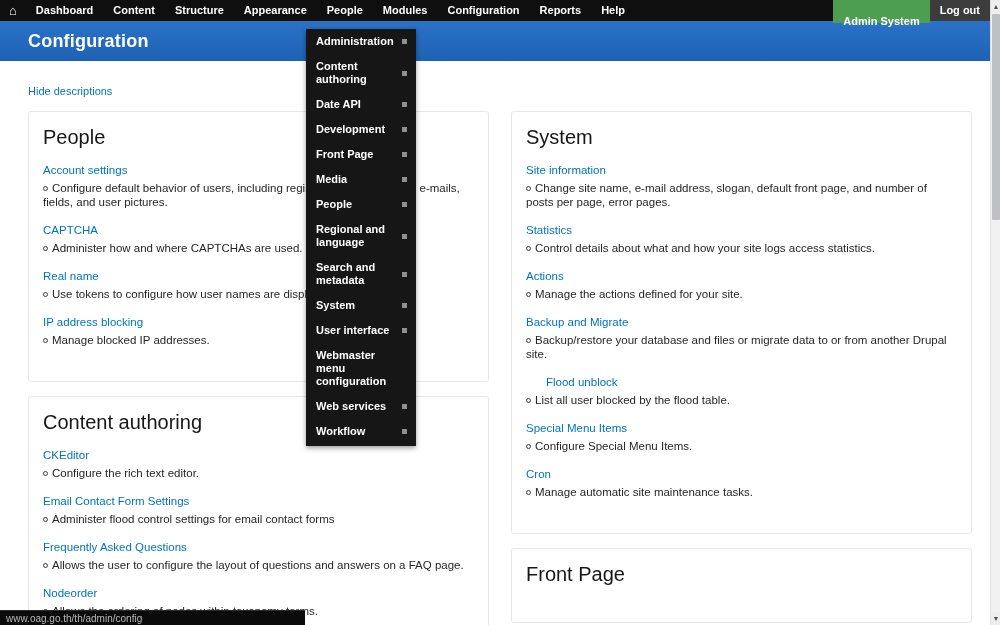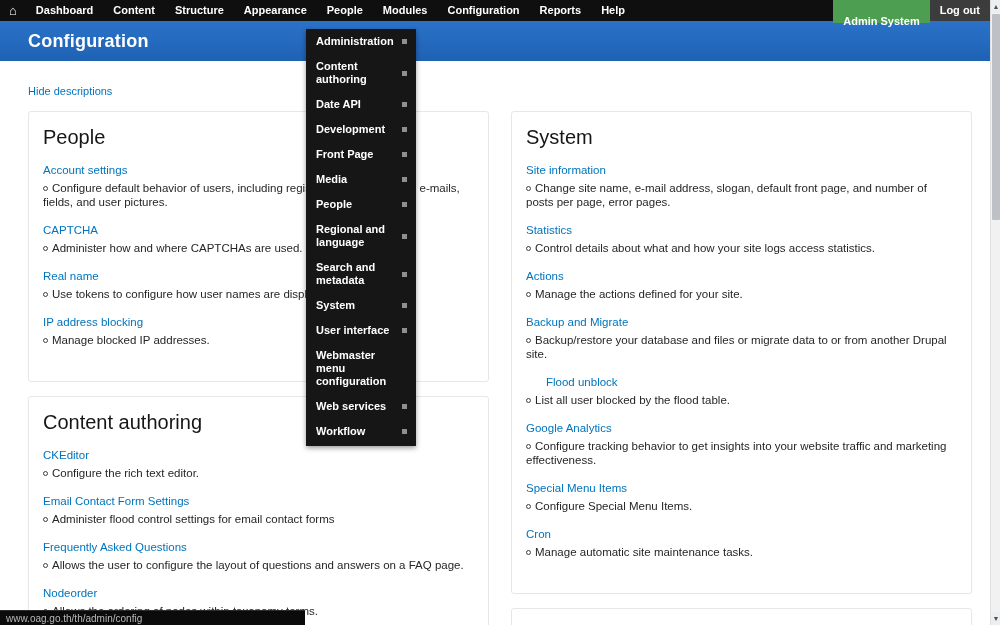--- a/index.html
+++ b/index.html
@@ -236,26 +236,20 @@
       <span class="bullet"></span><span class="desc-text">Backup/restore your database and files or migrate data to or from another Drupal site.</span>
     </div>
   </div>
             <div class="cfg-item">
     <a href="#" class="cfg-link" style="color: rgb(0, 116, 189); margin-left: 20px;">Flood unblock</a>
     <div class="cfg-desc">
       <span class="bullet"></span><span class="desc-text">List all user blocked by the flood table.</span>
     </div>
   </div>
             <div class="cfg-item">
-    <a href="#" class="cfg-link" style="color: rgb(0, 116, 189);">Google Analytics</a>
-    <div class="cfg-desc">
-      <span class="bullet"></span><span class="desc-text">Configure tracking behavior to get insights into your website traffic and marketing effectiveness.</span>
-    </div>
-  </div>
-            <div class="cfg-item">
     <a href="#" class="cfg-link" style="color: rgb(0, 116, 189);">Special Menu Items</a>
     <div class="cfg-desc">
       <span class="bullet"></span><span class="desc-text">Configure Special Menu Items.</span>
     </div>
   </div>
             <div class="cfg-item">
     <a href="#" class="cfg-link" style="color: rgb(0, 116, 189);">Cron</a>
     <div class="cfg-desc">
       <span class="bullet"></span><span class="desc-text">Manage automatic site maintenance tasks.</span>
     </div>

